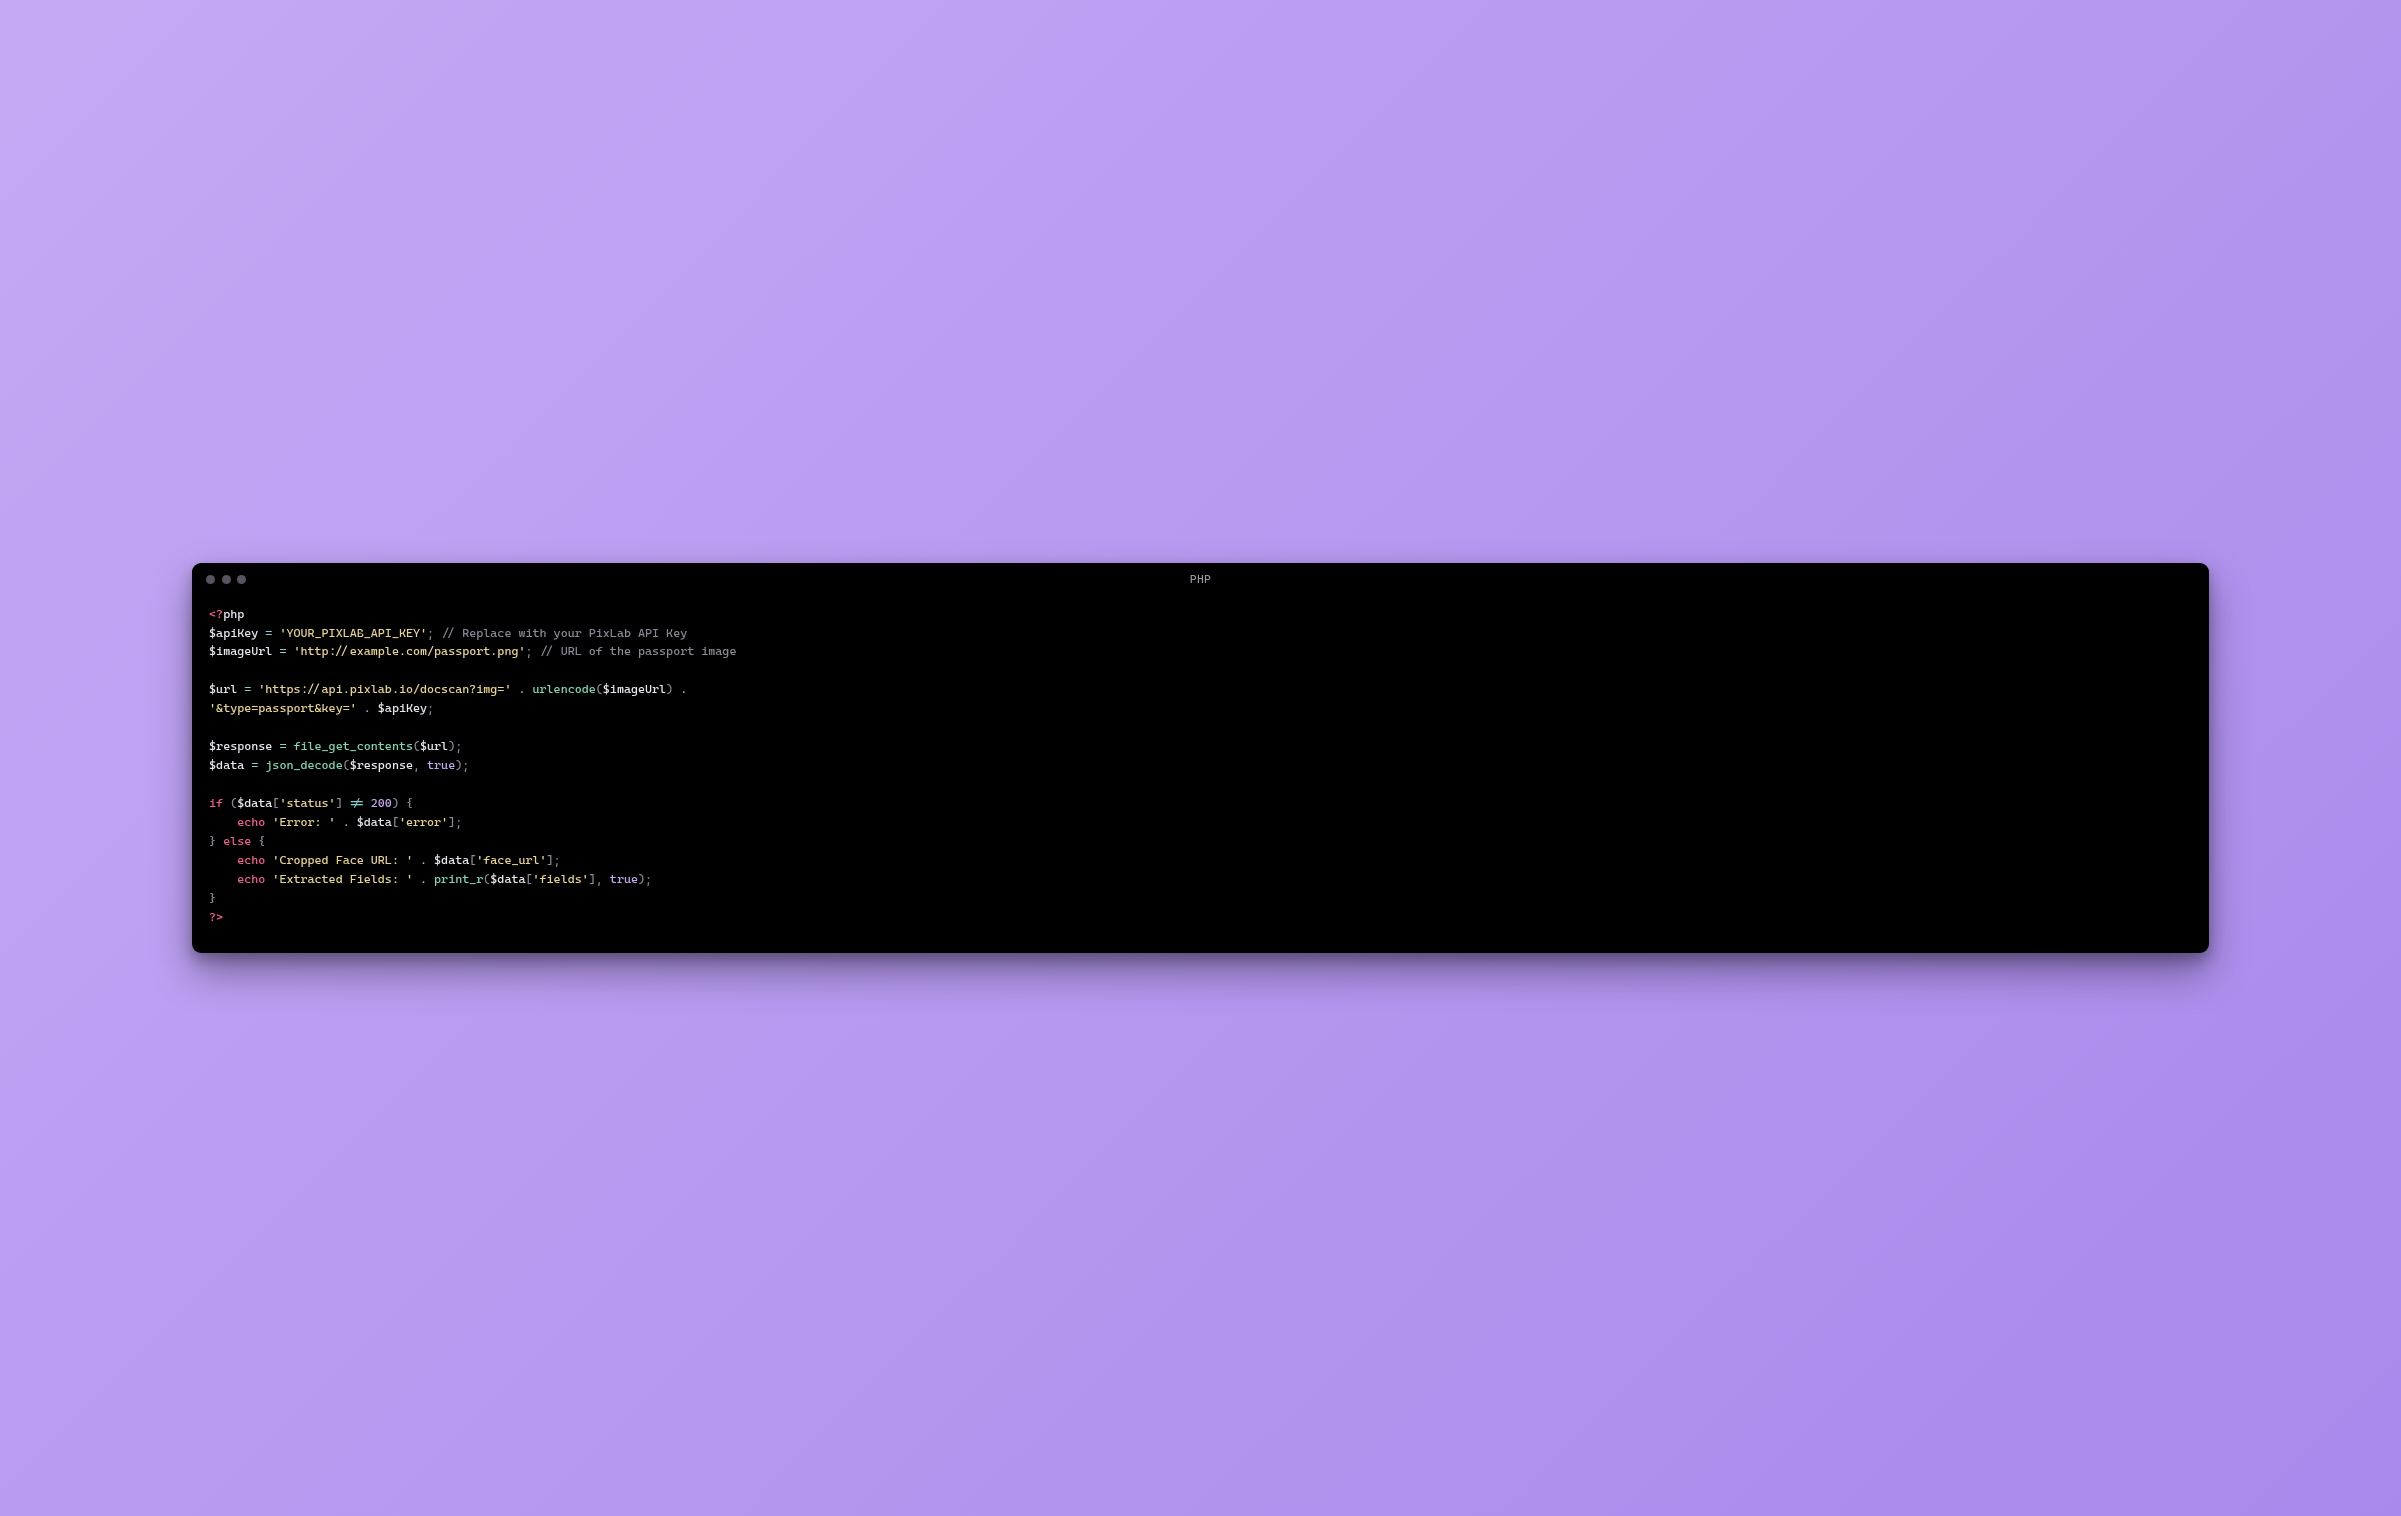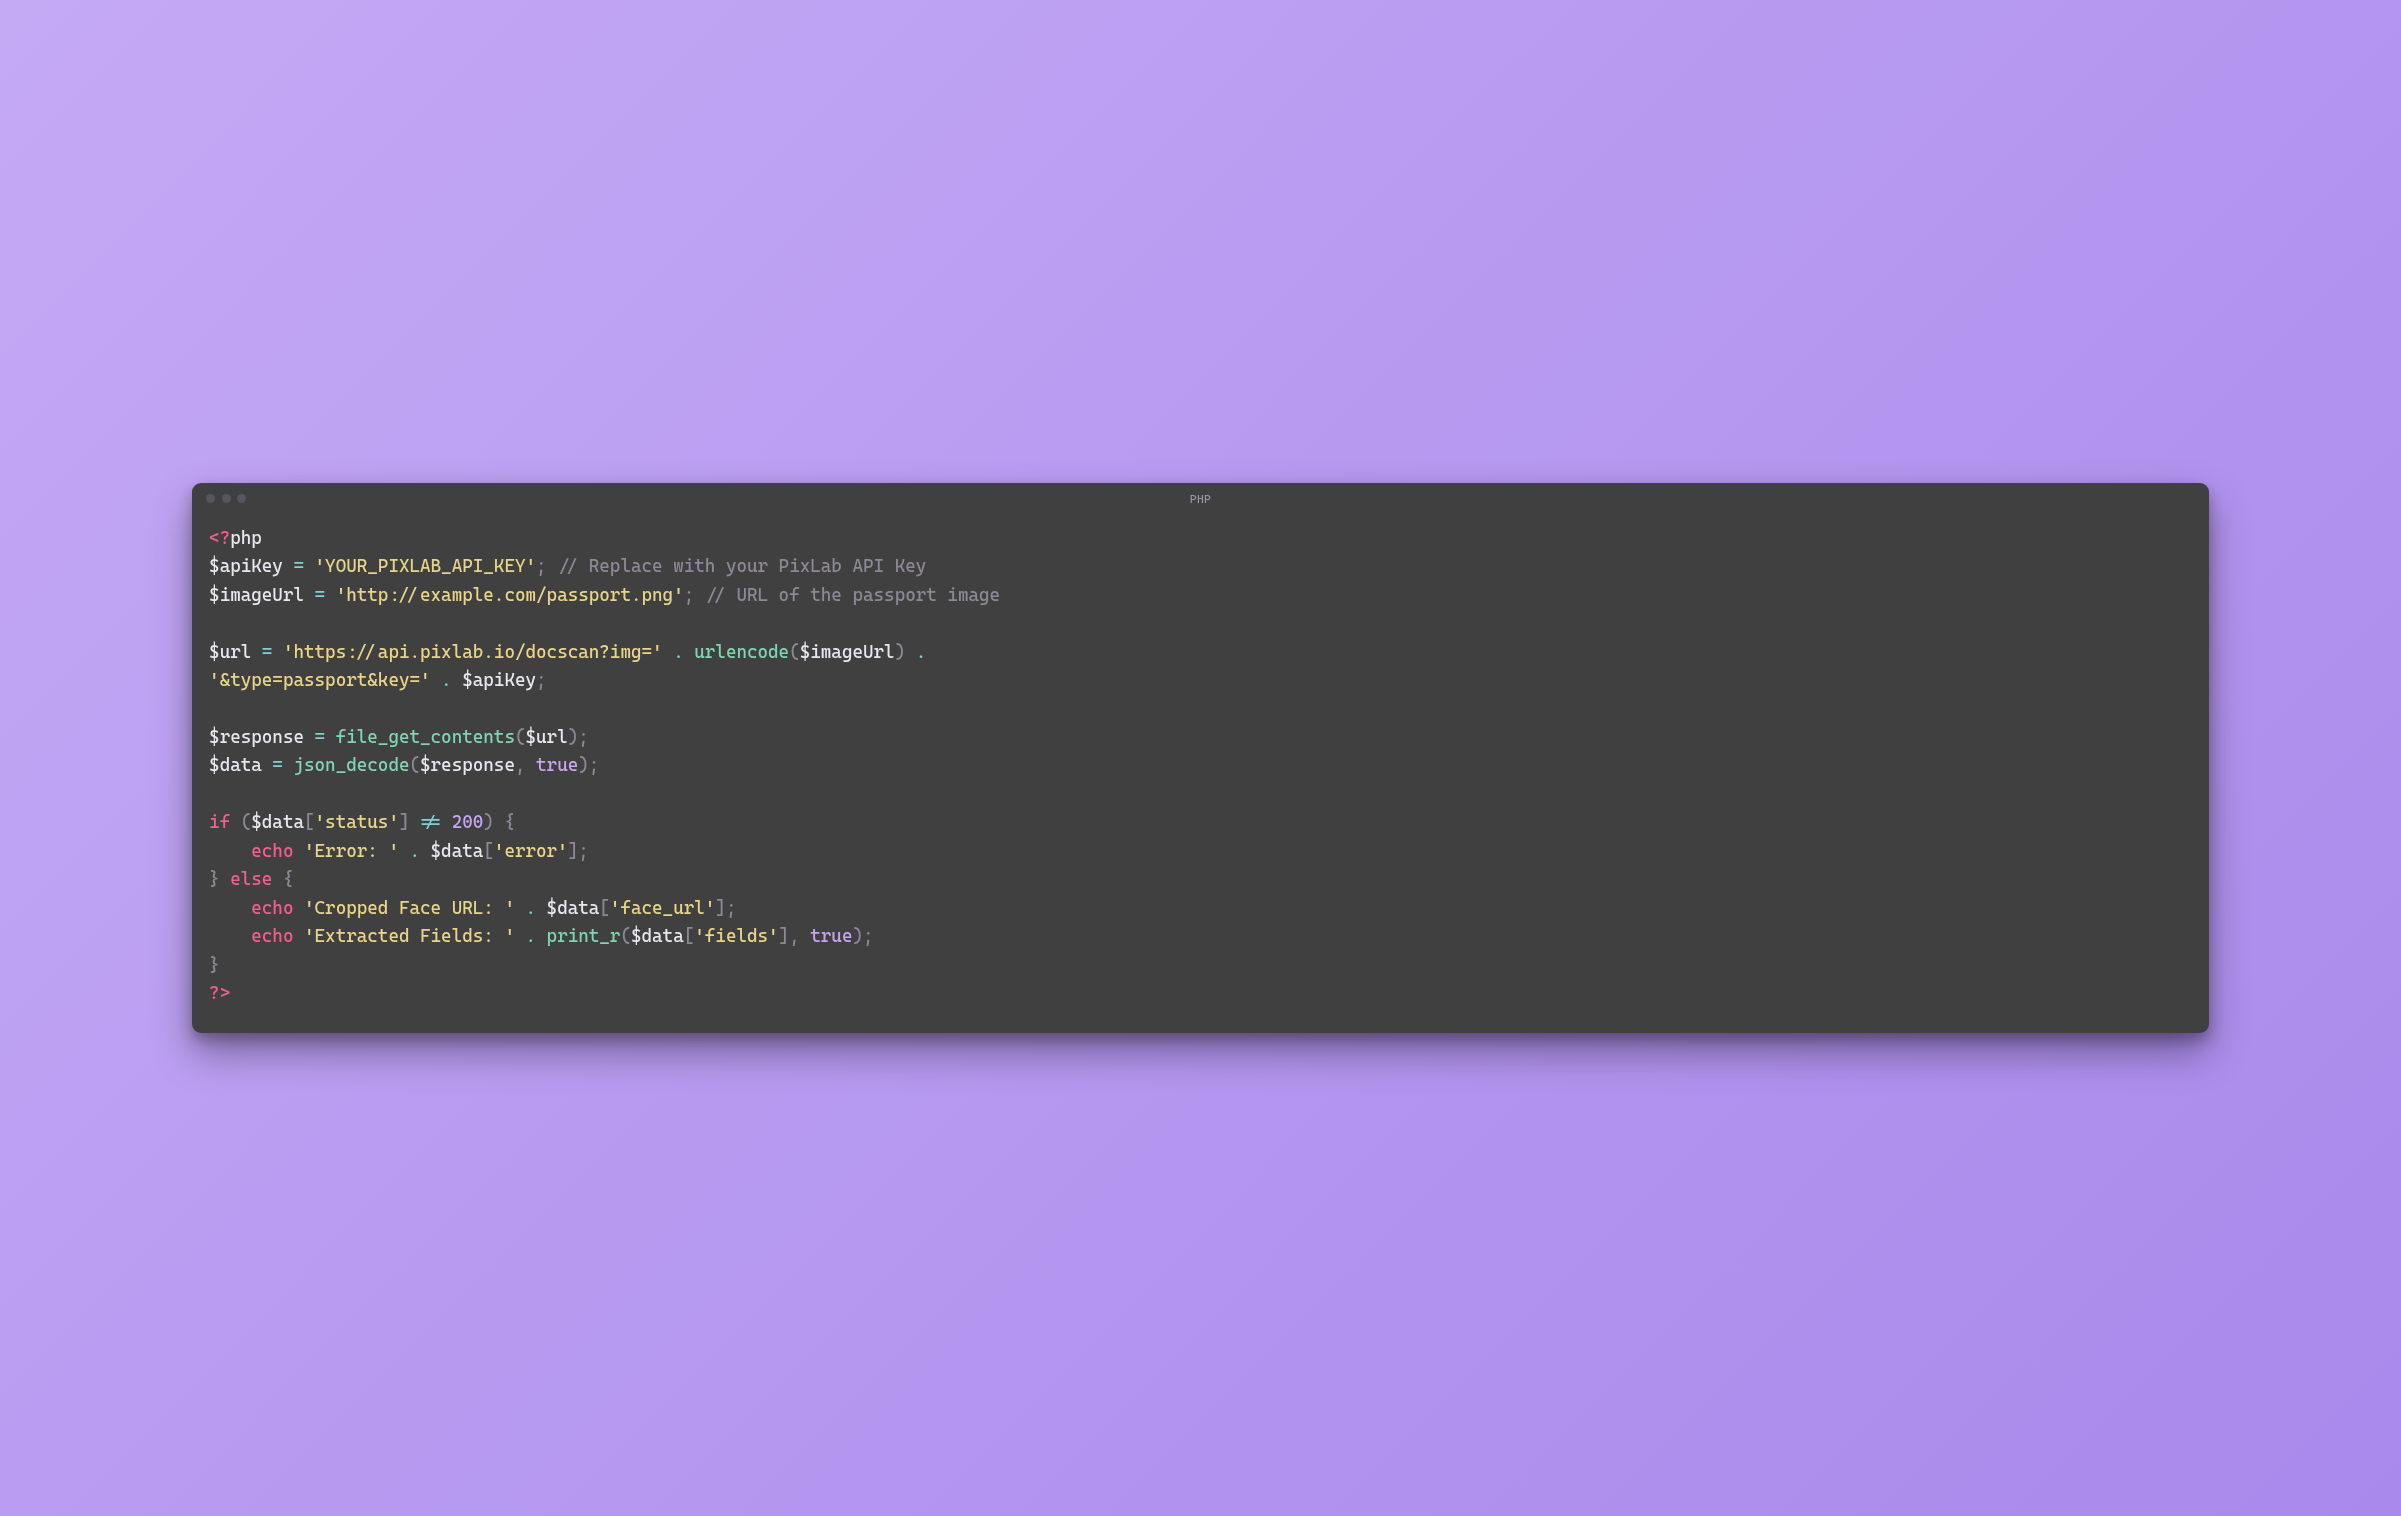--- a/index.html
+++ b/index.html
@@ -6,21 +6,21 @@
   html, body { width: 100%; height: 100%; }
   body {
     background: linear-gradient(135deg, #c4a9f5 0%, #b699f0 50%, #a989eb 100%);
     display: flex;
     align-items: center;
     justify-content: center;
     font-family: ui-monospace, "SF Mono", "Cascadia Code", Menlo, Consolas, monospace;
   }
   .window {
     width: 84%;
-    background: #404040;
+    background: #000000;
     border-radius: 9px;
     box-shadow: 0 19.6px 39px rgba(0,0,0,0.35), 0 6.5px 13px rgba(0,0,0,0.25);
     overflow: hidden;
   }
   .titlebar {
     display: flex;
     align-items: center;
     padding: 11.7px 14.4px 9px 14.4px;
     position: relative;
   }
@@ -38,21 +38,21 @@
     position: absolute;
     left: 0; right: 0;
     text-align: center;
     color: #9b94a3;
     font-size: 11.7px;
     letter-spacing: 0.3px;
     pointer-events: none;
   }
   .code-area {
     padding: 11.7px 17px 26px 17px;
-    font-size: 18px;
+    font-size: 12px;
     line-height: 1.58;
     color: #e9e6ee;
     white-space: pre;
     overflow-x: auto;
   }
   .tok-tag      { color: #f25f8e; }
   .tok-keyword  { color: #f25f8e; }
   .tok-var      { color: #e9e6ee; }
   .tok-op       { color: #7fd1d1; }
   .tok-string   { color: #e7d58a; }

